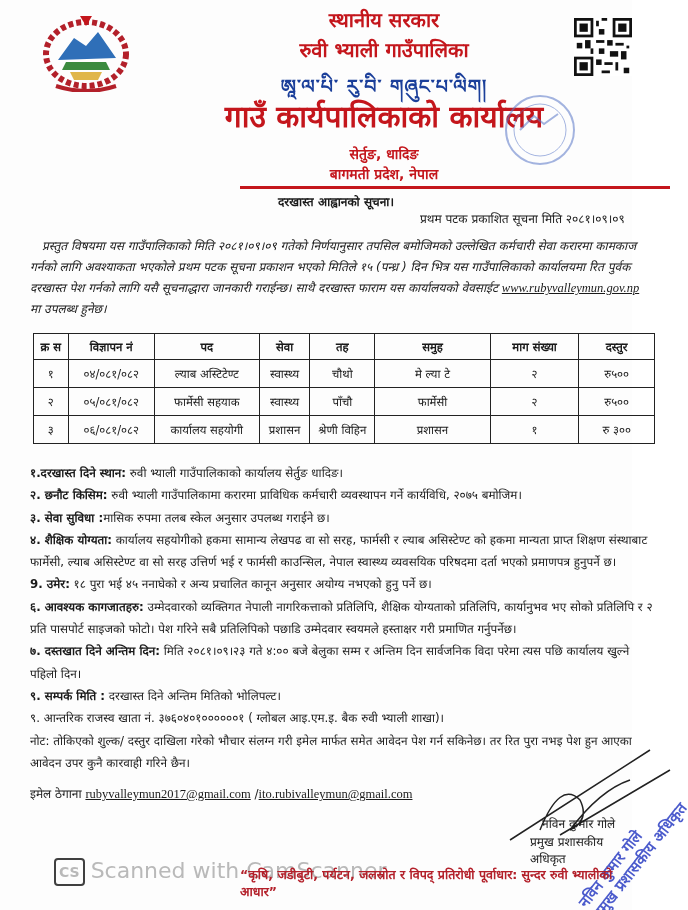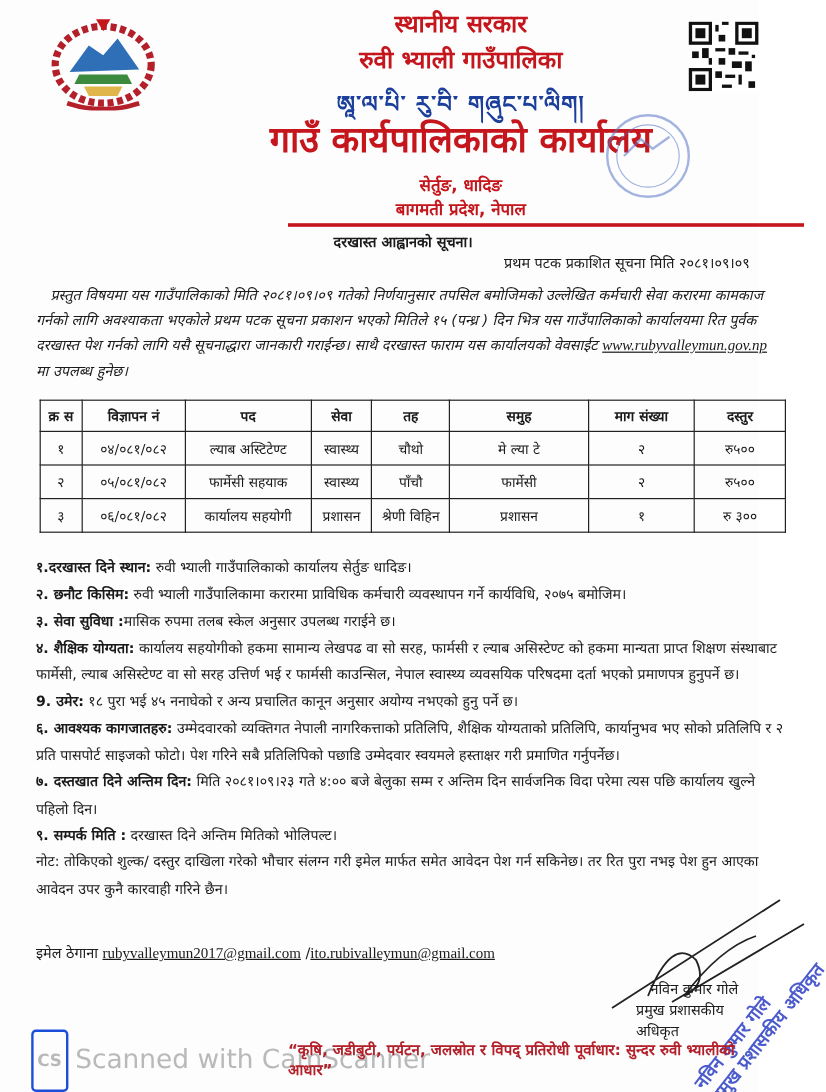--- a/index.html
+++ b/index.html
@@ -44,21 +44,21 @@
   .emails { position: absolute; left: 30px; top: 785px; font-size: 12px; }
 
   
   .sig-scribble { position: absolute; left: 500px; top: 740px; width: 180px; height: 110px; }
   .signer-name { position: absolute; left: 542px; top: 815px; font-size: 12px; }
   .signer-title { position: absolute; left: 530px; top: 833px; font-size: 12px; }
   .stamp-blue { position: absolute; left: 560px; top: 800px; font-size: 15px; font-weight: bold; color: #2c3fc4; transform: rotate(-52deg); transform-origin: left top; line-height: 18px; opacity: 0.85; white-space: nowrap; }
 
   
   .watermark { position: absolute; left: 26px; top: 858px; font-size: 22px; color: #b9b9b9; }
-  .watermark .cs { display: inline-block; border: 2px solid #1d4ed8; border-radius: 4px; font-size: 14px; font-weight: bold; padding: 16px 3px; margin-right: 6px; vertical-align: middle; }
+  .watermark .cs { display: inline-block; border: 2px solid #404040; border-radius: 4px; font-size: 14px; font-weight: bold; padding: 4px 3px; margin-right: 6px; vertical-align: middle; margin-left: 28px; }
   .slogan { position: absolute; left: 240px; top: 866px; font-size: 12.5px; font-weight: bold; color: #b3202a; }
   .footer-contact { position: absolute; left: 253px; top: 890px; font-size: 11px; color: #b3202a; }
 </style>
 </head>
 <body>
 
 <div class="page">
 
   <svg class="emblem" viewBox="0 0 100 82">
     <ellipse cx="50" cy="44" rx="40" ry="32" fill="none" stroke="#b3202a" stroke-width="6" stroke-dasharray="5 3"></ellipse>
@@ -183,20 +183,21 @@
 
   <div class="clauses">
     <span class="cl"><b>१.दरखास्त दिने स्थान:</b><span> रुवी भ्याली गाउँपालिकाको कार्यालय सेर्तुङ धादिङ।</span></span>
     <span class="cl"><b>२. छनौट किसिम:</b><span> रुवी भ्याली गाउँपालिकामा करारमा प्राविधिक कर्मचारी व्यवस्थापन गर्ने कार्यविधि, २०७५ बमोजिम।</span></span>
     <span class="cl"><b>३. सेवा सुविधा :</b><span>मासिक रुपमा तलब स्केल अनुसार उपलब्ध गराईने छ।</span></span>
     <span class="cl"><b>४.  शैक्षिक योग्यता:</b><span> कार्यालय सहयोगीको हकमा सामान्य लेखपढ वा सो सरह, फार्मसी र ल्याब असिस्टेण्ट को हकमा मान्यता प्राप्त शिक्षण संस्थाबाट फार्मेसी, ल्याब असिस्टेण्ट  वा सो सरह उत्तिर्ण भई र फार्मसी काउन्सिल, नेपाल स्वास्थ्य व्यवसयिक परिषदमा दर्ता भएको प्रमाणपत्र हुनुपर्ने छ।</span></span>
     <span class="cl"><b>9. उमेर:</b><span> १८ पुरा भई ४५ ननाघेको र अन्य प्रचालित कानून अनुसार अयोग्य नभएको हुनु पर्ने छ।</span></span>
     <span class="cl"><b>६. आवश्यक कागजातहरु:</b><span> उम्मेदवारको व्यक्तिगत नेपाली नागरिकत्ताको प्रतिलिपि, शैक्षिक योग्यताको प्रतिलिपि, कार्यानुभव भए सोको प्रतिलिपि र २ प्रति पासपोर्ट साइजको फोटो। पेश गरिने सबै प्रतिलिपिको पछाडि उम्मेदवार स्वयमले हस्ताक्षर गरी प्रमाणित गर्नुपर्नेछ।</span></span>
     <span class="cl"><b>७. दस्तखात दिने अन्तिम दिन:</b><span> मिति २०८१।०९।२३ गते ४:०० बजे बेलुका सम्म र अन्तिम दिन सार्वजनिक विदा परेमा त्यस पछि कार्यालय खुल्ने पहिलो दिन।</span></span>
     <span class="cl"><b>९. सम्पर्क मिति :</b><span> दरखास्त दिने अन्तिम मितिको भोलिपल्ट।</span></span>
+    <span class="cl"><span>९. आन्तरिक राजस्व खाता नं. ३७६०४०१००००००१ ( ग्लोबल आइ.एम.इ. बैक रुवी भ्याली शाखा)।</span></span>
     <span class="cl"><span>नोट: तोकिएको शुल्क/ दस्तुर दाखिला गरेको भौचार संलग्न गरी इमेल मार्फत समेत आवेदन पेश गर्न सकिनेछ। तर रित पुरा नभइ पेश हुन आएका आवेदन उपर कुनै कारवाही गरिने छैन।</span></span>
   </div>
 
   <div class="emails">
     <span>इमेल ठेगाना </span><a class="link">rubyvalleymun2017@gmail.com</a><span> /</span><a class="link">ito.rubivalleymun@gmail.com</a>
   </div>
 
   <svg class="sig-scribble" viewBox="0 0 180 110">
     <path d="M10 100 L150 10 M40 90 Q60 40 80 60 Q90 80 70 90 Q100 50 130 40 M60 95 L170 30" stroke="#222" stroke-width="1.5" fill="none"></path>
   </svg>

